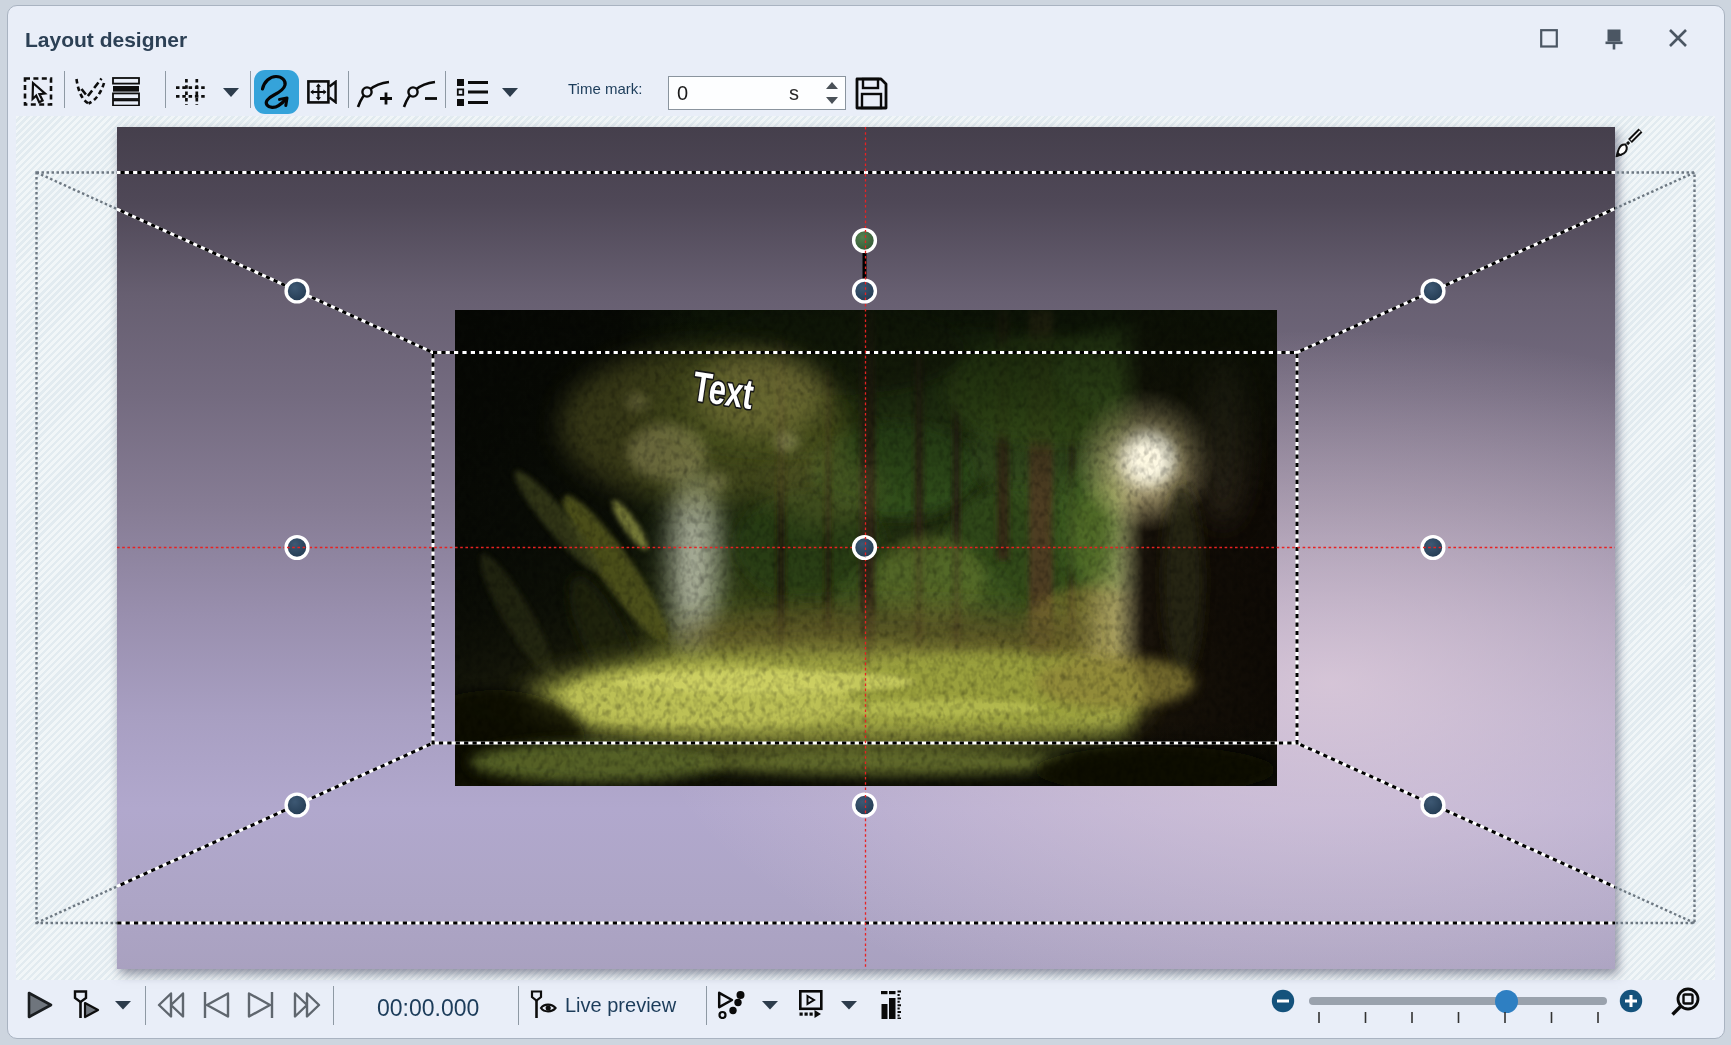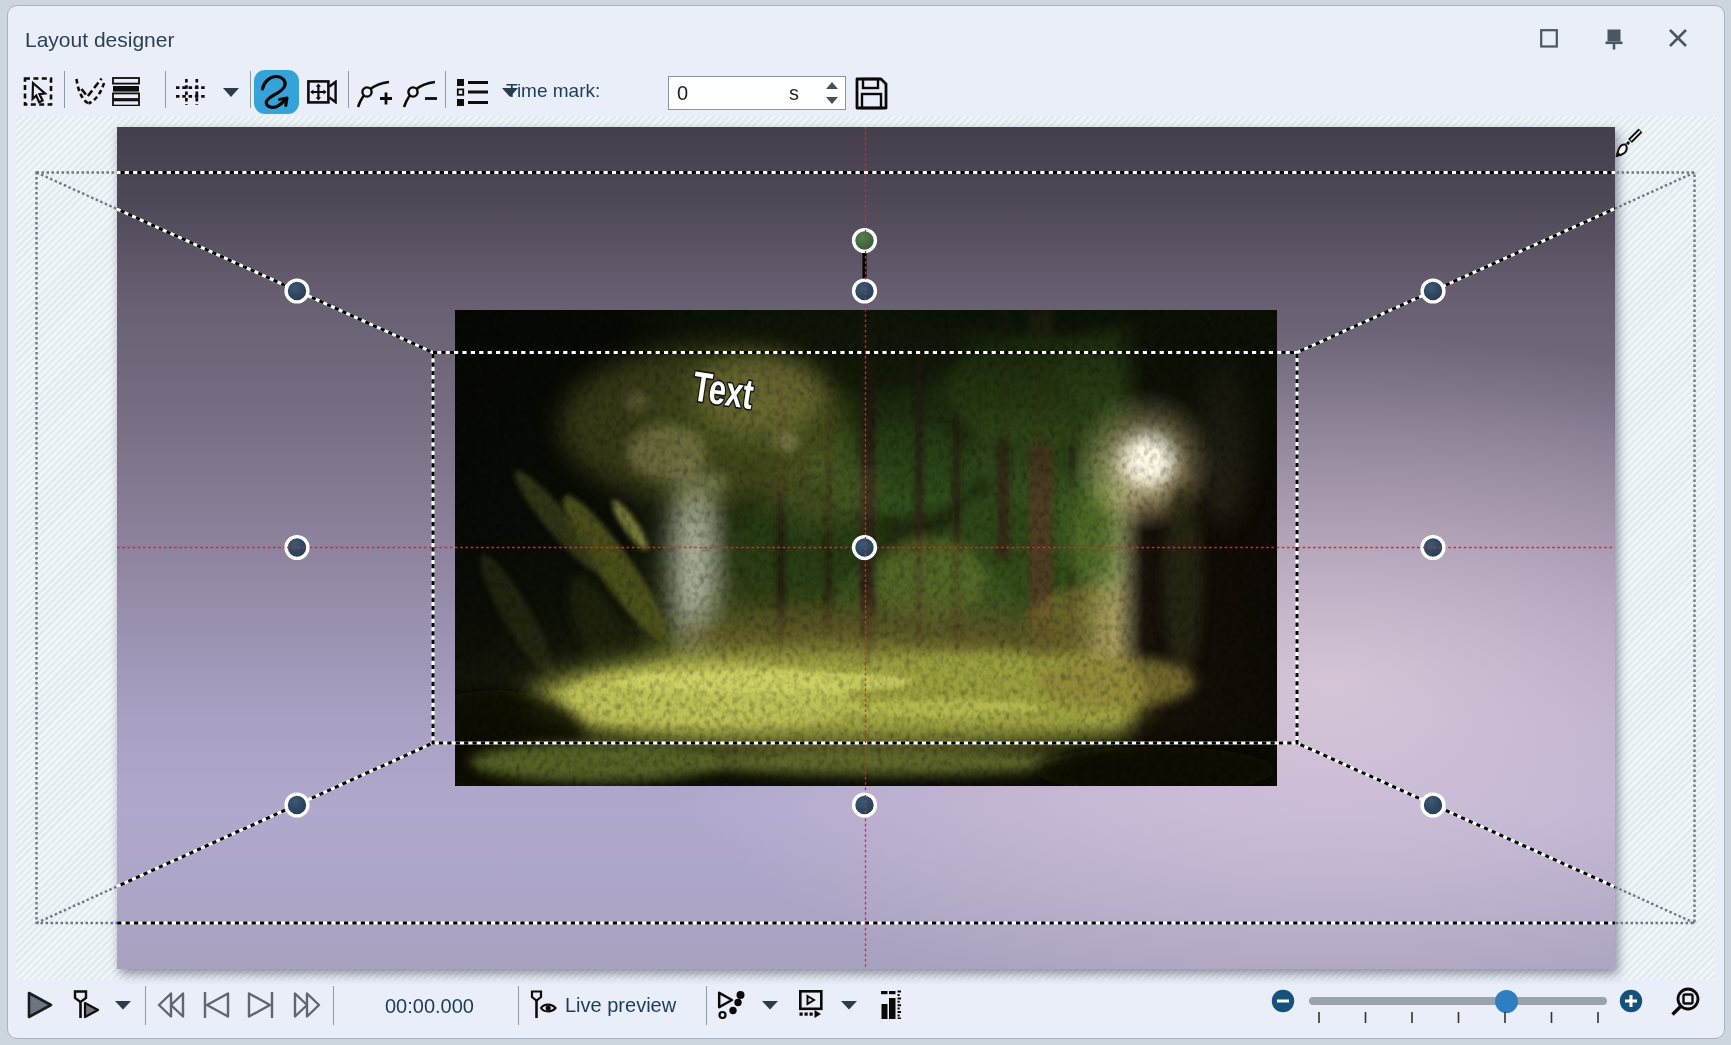--- a/index.html
+++ b/index.html
@@ -1,16 +1,16 @@
 <!DOCTYPE html>
 <html><head><meta charset="utf-8"><style>
 html,body{margin:0;padding:0;width:1731px;height:1045px;overflow:hidden;background:#cdd5df;font-family:"Liberation Sans",sans-serif;}
 .abs{position:absolute;}
 #win{position:absolute;left:7px;top:5px;width:1716px;height:1032px;background:#e9eef8;border:1px solid #a9b3c1;border-radius:10px;}
-#title{position:absolute;left:25px;top:28px;font-size:21px;font-weight:normal;color:#2c4055;}
+#title{position:absolute;left:25px;top:28px;font-size:21px;font-weight:bold;color:#2c4055;}
 #canvas{position:absolute;left:16px;top:116px;width:1699px;height:864px;background:repeating-linear-gradient(135deg,#f1f6f8 0 2.5px,#e2ebf0 2.5px 5px);}
 #slide{position:absolute;left:117px;top:127px;width:1498px;height:842px;
 background:
  radial-gradient(1100px 560px at 81% 66%, rgba(237,217,228,0.68), rgba(237,217,228,0) 63%),
  linear-gradient(180deg,#453f4c 0%,#4f4857 9%,#675f71 20%,#746b80 32%,#867c94 45%,#998fae 58%,#a89fc2 70%,#b1a8cd 81%,#ada5c6 92%,#a9a1c0 100%);
 box-shadow:3px 5px 10px rgba(60,60,85,.55);}
 #photo{position:absolute;left:455px;top:310px;width:822px;height:476px;}
 #overlay{position:absolute;left:0;top:0;width:1731px;height:1045px;pointer-events:none;}
 .sep{position:absolute;width:1px;background:#8e99a4;}
 .lbl{position:absolute;color:#1c3c5a;}
@@ -84,21 +84,21 @@
 <div class="sep" style="left:445px;top:71px;height:37px"></div>
 <svg class="ico" style="left:456px;top:78px" width="32" height="29" viewBox="0 0 32 29">
  <rect x="1" y="1" width="7" height="7" fill="#0d0d0d"></rect>
  <rect x="1.8" y="11.4" width="5.4" height="5.4" fill="none" stroke="#0d0d0d" stroke-width="1.8"></rect>
  <rect x="1" y="21" width="7" height="7" fill="#0d0d0d"></rect>
  <path d="M12 4.5 H32 M12 14 H32 M12 24.5 H32" stroke="#0d0d0d" stroke-width="2.8"></path>
 </svg>
 <svg class="ico" style="left:501px;top:87px" width="18" height="11" viewBox="0 0 18 11">
     <path d="M1 1 L17 1 L9 10 Z" fill="#2d3c4c"></path>
   </svg>
-<div class="lbl" style="left:506px;top:80px;font-size:19px">Time mark:</div>
+<div class="lbl" style="left:568px;top:80px;font-size:15px">Time mark:</div>
 <div id="tmfield">
     <span class="v">0</span>
     <span class="u">s</span>
  <svg style="position:absolute;right:6px;top:5px" width="14" height="22" viewBox="0 0 14 22">
       <path d="M7 0 L13 7 H1 Z" fill="#4a5158"></path>
       <path d="M7 22 L1 15 H13 Z" fill="#4a5158"></path>
     </svg>
 </div>
 <svg class="ico" style="left:855px;top:77px" width="33" height="33" viewBox="0 0 33 33">
  <path d="M2 2 H26 L31 7 V31 H2 Z" fill="none" stroke="#0a0a0a" stroke-width="2.8" stroke-linejoin="round"></path>
@@ -312,21 +312,21 @@
 <svg class="ico" style="left:202px;top:992px" width="28" height="26" viewBox="0 0 28 26">
     <path d="M3 0 V26 M26 1.5 L5 13 L26 24.5 Z" fill="none" stroke="#5f666e" stroke-width="2.4" stroke-linejoin="round"></path>
   </svg>
 <svg class="ico" style="left:247px;top:992px" width="28" height="26" viewBox="0 0 28 26">
     <path d="M25 0 V26 M2 1.5 L23 13 L2 24.5 Z" fill="none" stroke="#5f666e" stroke-width="2.4" stroke-linejoin="round"></path>
   </svg>
 <svg class="ico" style="left:293px;top:992px" width="28" height="26" viewBox="0 0 28 26">
     <path d="M2 1.5 L14 13 L2 24.5 Z M14 1.5 L26 13 L14 24.5 Z" fill="none" stroke="#5f666e" stroke-width="2.4" stroke-linejoin="round"></path>
   </svg>
 <div class="sep" style="left:333px;top:986px;height:39px"></div>
-<div class="lbl" style="left:385px;top:995px;font-size:20px">00:00.000</div>
+<div class="lbl" style="left:377px;top:995px;font-size:23px">00:00.000</div>
 <div class="sep" style="left:518px;top:986px;height:39px"></div>
 <svg class="ico" style="left:530px;top:989px" width="28" height="30" viewBox="0 0 28 30">
  <path d="M2 2.5 h9 v5.5 l-4.5 3.5 -4.5 -3.5 Z" fill="none" stroke="#0d0d0d" stroke-width="2.2"></path>
  <path d="M6.5 11.5 V29" stroke="#0d0d0d" stroke-width="2.6"></path>
  <path d="M11 19 C14 14.5 22 14.5 25.5 19 C22 23.5 14 23.5 11 19 Z" fill="none" stroke="#0d0d0d" stroke-width="2.2"></path>
  <circle cx="18.2" cy="19" r="2.6" fill="#0d0d0d"></circle>
 </svg>
 <div class="lbl" style="left:565px;top:994px;font-size:20px">Live preview</div>
 <div class="sep" style="left:706px;top:986px;height:39px"></div>
 <svg class="ico" style="left:717px;top:990px" width="30" height="29" viewBox="0 0 30 29">

